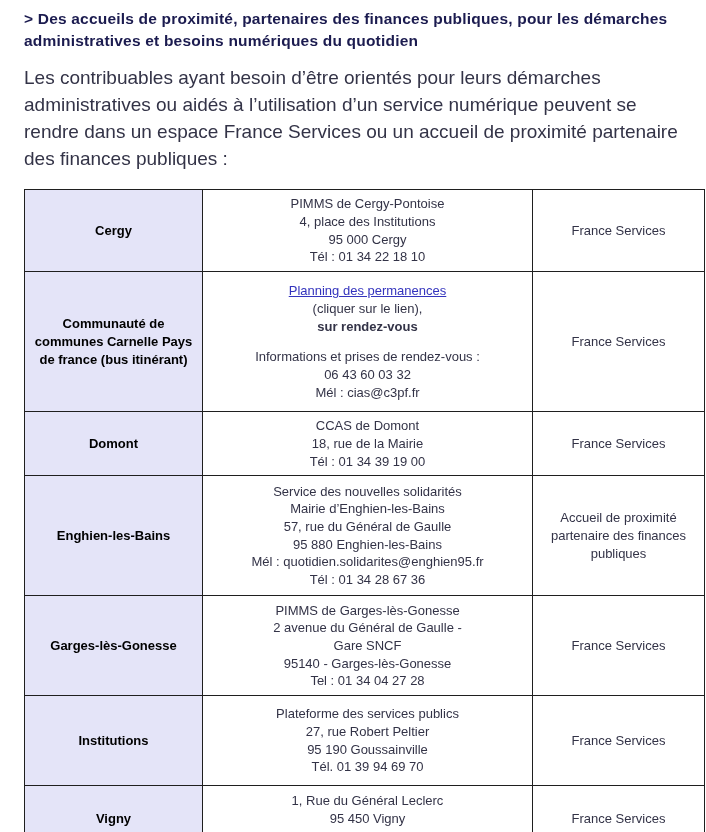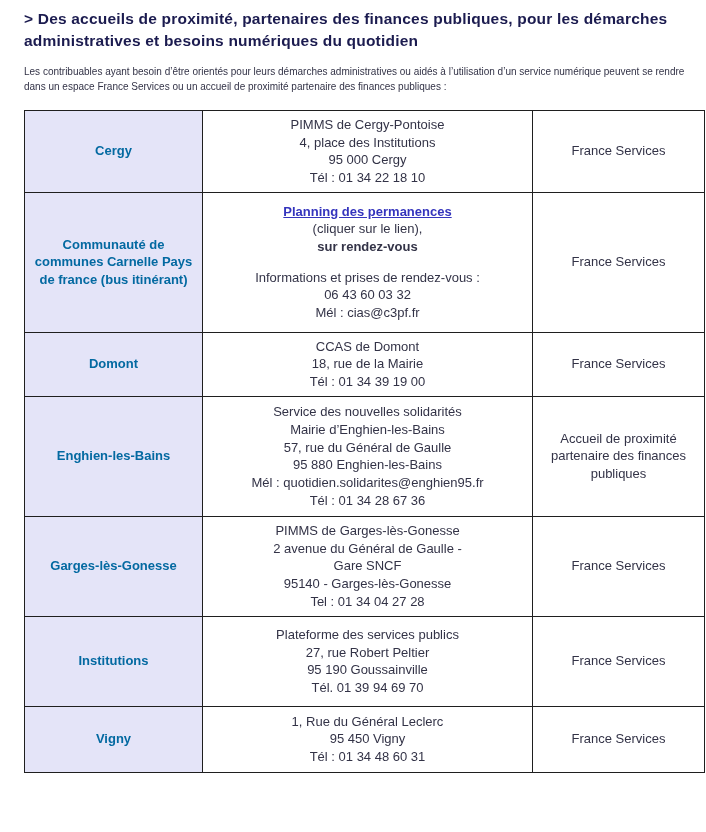--- a/index.html
+++ b/index.html
@@ -21,21 +21,21 @@
   .doc-heading{
     color:var(--c-heading);
     font-size:15.5px;
     font-weight:bold;
     line-height:1.4;
     letter-spacing:0.2px;
     margin-bottom:14px;
     padding-right:2px;
   }
   .doc-intro{
-    font-size:10px;
+    font-size:19px;
     line-height:1.42;
     margin-bottom:16px;
     padding-right:4px;
   }
   table.locations{
     border-collapse:collapse;
     width:680px;
     table-layout:fixed;
   }
   table.locations td{
@@ -43,39 +43,38 @@
     vertical-align:middle;
     text-align:center;
     font-size:13px;
     line-height:1.36;
     padding:4px 6px;
   }
   td.city-cell{
     width:178px;
     background:var(--c-row-bg);
     font-weight:bold;
-    color:#0369a1;
+    color:#000000;
   }
   td.details-cell{width:330px;}
   td.service-cell{width:172px;margin-left:48px;}
   tr.r0{height:82px;}
   tr.r1{height:140px;}
   tr.r2{height:64px;}
   tr.r3{height:120px;}
   tr.r4{height:100px;}
   tr.r5{height:90px;}
   tr.r6{height:66px;}
   .line{display:block;}
   .line.bold{font-weight:bold;}
   .line.gap{margin-top:13px;}
   a.perm-link{
     color:var(--c-link);
     text-decoration:underline;
     cursor:pointer;
-    font-weight:bold;
   }
 </style>
 </head>
 <body>
 
 <div class="page">
   <div class="doc-heading">&gt; Des accueils de proximité, partenaires des finances publiques, pour les démarches administratives et besoins numériques du quotidien</div>
 
   <div class="doc-intro">Les contribuables ayant besoin d’être orientés pour leurs démarches administratives ou aidés à l’utilisation d’un service numérique peuvent se rendre dans un espace France Services ou un accueil de proximité partenaire des finances publiques :</div>
 

